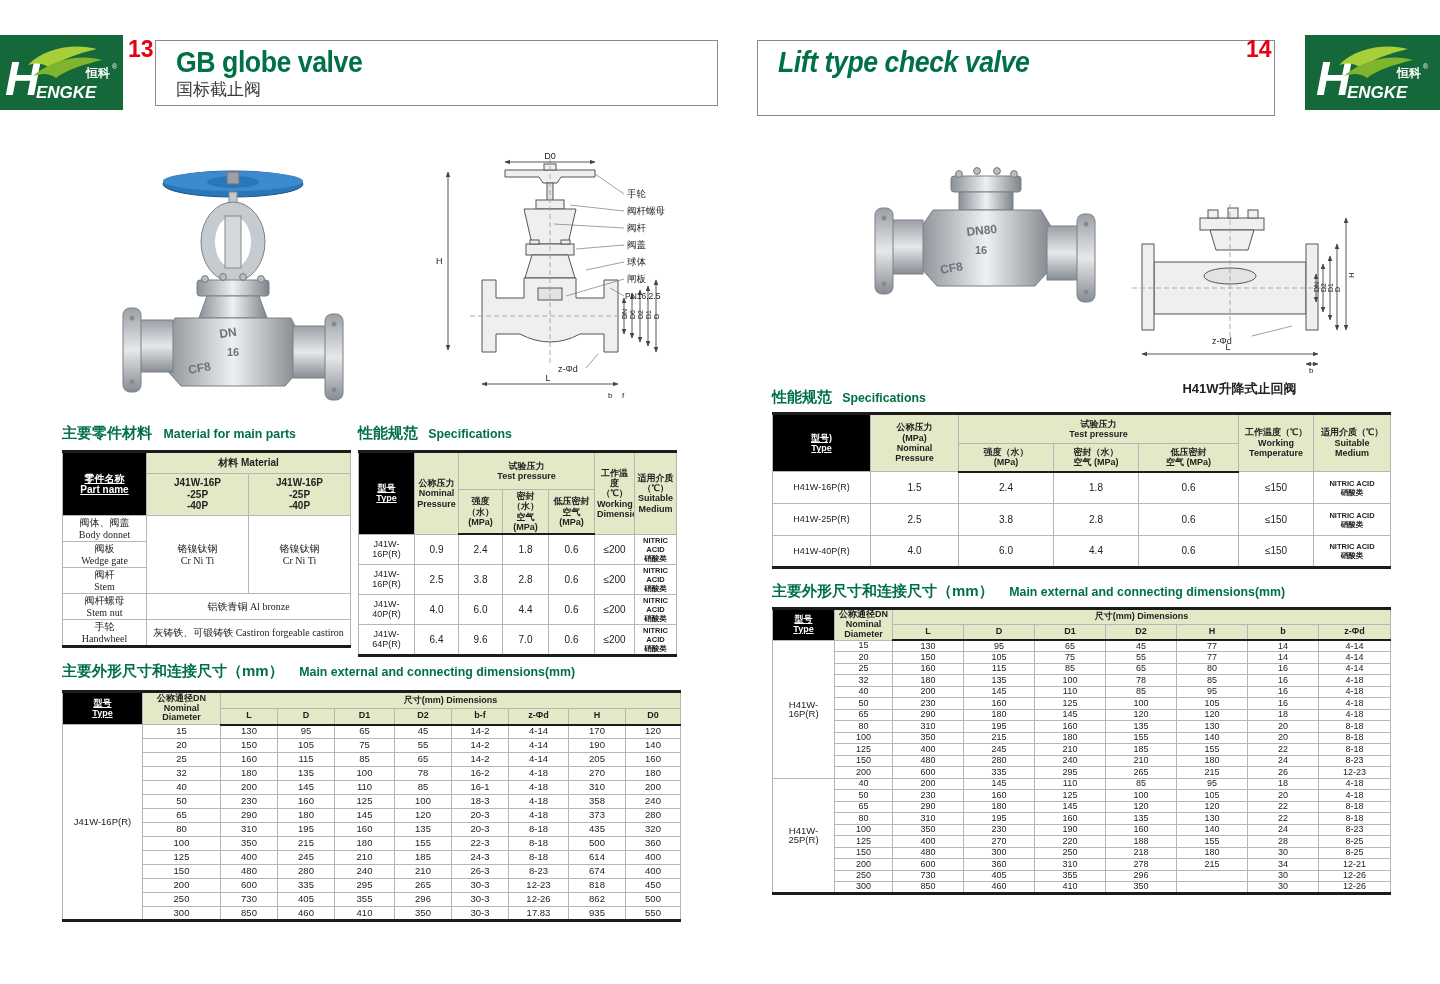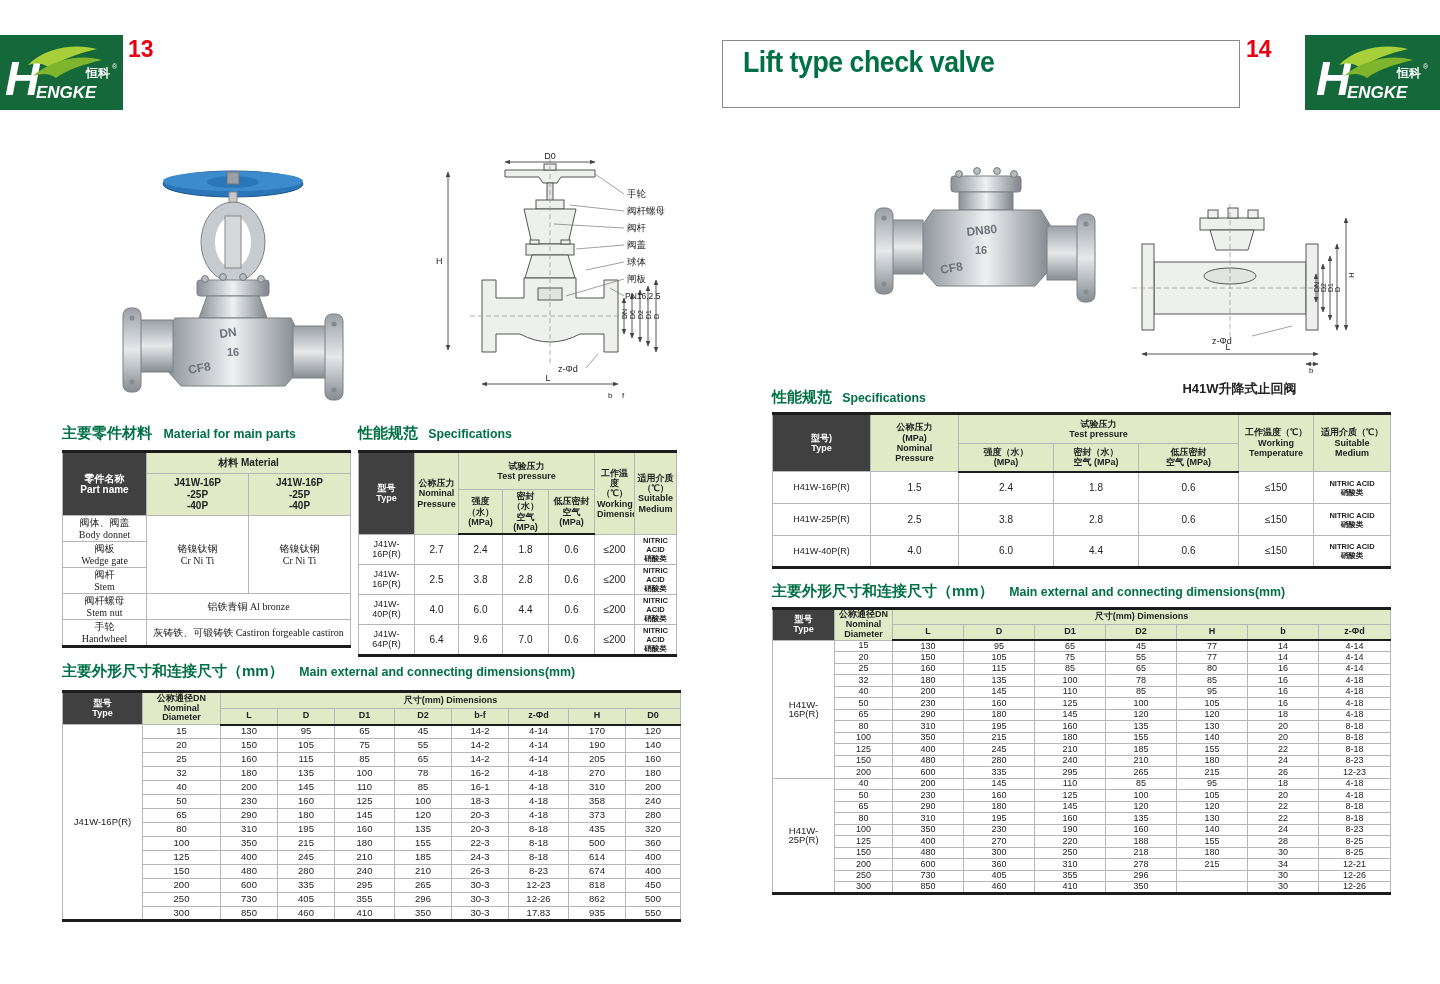--- a/index.html
+++ b/index.html
@@ -16,21 +16,21 @@
   .sec-title{white-space:nowrap;}
   .sec-title .zh{font-size:15px;font-weight:bold;color:#007045;}
   .sec-title .en{font-size:13px;font-weight:800;color:#007045;margin-left:8px;transform:scaleX(.95);display:inline-block;}
   
   .tbl{position:absolute;border-collapse:collapse;table-layout:fixed;background:#fff;
        border-top:3px solid #1c1c1c;border-bottom:3px solid #1c1c1c;}
   .tbl th,.tbl td{border:1px solid #b6b6b6;text-align:center;vertical-align:middle;
        white-space:pre-line;padding:1px 2px;line-height:1.15;font-weight:normal;overflow:hidden;}
   .tbl thead tr:last-child th{border-bottom:2px solid #1c1c1c;}
   .lt{background:#e1e9c6;}
-  .th-type{background:#404040;color:#fff;font-weight:bold;border:1px solid #0e4f2a;}
+  .th-type{background:#000000;color:#fff;font-weight:bold;border:1px solid #0e4f2a;text-decoration:underline;}
   
   .mat-tbl{font-size:10px;}
   .mat-tbl .hr1{height:22px;}
   .mat-tbl .hr2{height:42px;padding-left:38px;}
   .mat-tbl .pr{height:24px;font-family:Liberation Serif, serif;}
   .mat-tbl th{font-weight:bold;}
   
   .spec-l{font-size:10px;}
   .spec-l thead tr:first-child{height:38px;}
   .spec-l thead tr:nth-child(2){height:34px;}
@@ -67,21 +67,25 @@
     <svg width="123" height="75" viewBox="0 0 123 75">
       <text x="5" y="60" font-size="48" font-weight="bold" font-style="italic" fill="#ffffff">H</text>
       <path d="M28,30 C45,12 76,8 97,14 C79,18 60,25 50,33 C42,27 34,28 28,30 Z" fill="#a6cf39"></path>
       <path d="M33,41 C53,23 84,19 102,25 C85,29 66,35 56,43 C48,37 40,39 33,41 Z" fill="#7fb52c"></path>
       <text x="86" y="42" font-size="12" font-weight="bold" fill="#ffffff">恒科</text>
       <text x="112" y="34" font-size="7" fill="#ffffff">®</text>
       <text x="36" y="63" font-size="17" font-weight="bold" font-style="italic" fill="#ffffff">ENGKE</text>
     </svg>
   </div>
   <div class="abs pgnum" style="left:128px;top:36px;">13</div>
-  <div class="abs titlebox" style="left:722px;top:40px;width:518px;height:68px;">
+  <div class="abs titlebox" style="left:155px;top:40px;width:563px;height:66px;">
+    <div class="title-en">GB globe valve</div>
+    <div class="title-zh">国标截止阀</div>
+  </div>
+  <div class="abs titlebox" style="left:757px;top:40px;width:518px;height:76px;font-style:italic;">
     <div class="title-en">Lift type check valve</div>
   </div>
   <div class="abs pgnum" style="left:1246px;top:36px;">14</div>
   <div class="abs logo-box" style="left:1305px;top:35px;width:135px;height:75px;">
     <svg width="135" height="75" viewBox="0 0 123 75">
       <text x="5" y="60" font-size="48" font-weight="bold" font-style="italic" fill="#ffffff">H</text>
       <path d="M28,30 C45,12 76,8 97,14 C79,18 60,25 50,33 C42,27 34,28 28,30 Z" fill="#a6cf39"></path>
       <path d="M33,41 C53,23 84,19 102,25 C85,29 66,35 56,43 C48,37 40,39 33,41 Z" fill="#7fb52c"></path>
       <text x="86" y="42" font-size="12" font-weight="bold" fill="#ffffff">恒科</text>
       <text x="112" y="34" font-size="7" fill="#ffffff">®</text>
@@ -349,21 +353,21 @@
 (MPa)</th>
         <th class="lt">密封（水）
 空气 (MPa)</th>
         <th class="lt">低压密封
 空气 (MPa)</th>
       </tr>
     </thead>
     <tbody>
         <tr>
           <td>J41W-16P(R)</td>
-          <td>2.7</td>
+          <td>0.9</td>
           <td>2.4</td>
           <td>1.8</td>
           <td>0.6</td>
           <td>≤200</td>
           <td>NITRIC ACID
 硝酸类</td>
         </tr>
         <tr>
           <td>J41W-16P(R)</td>
           <td>2.5</td>

